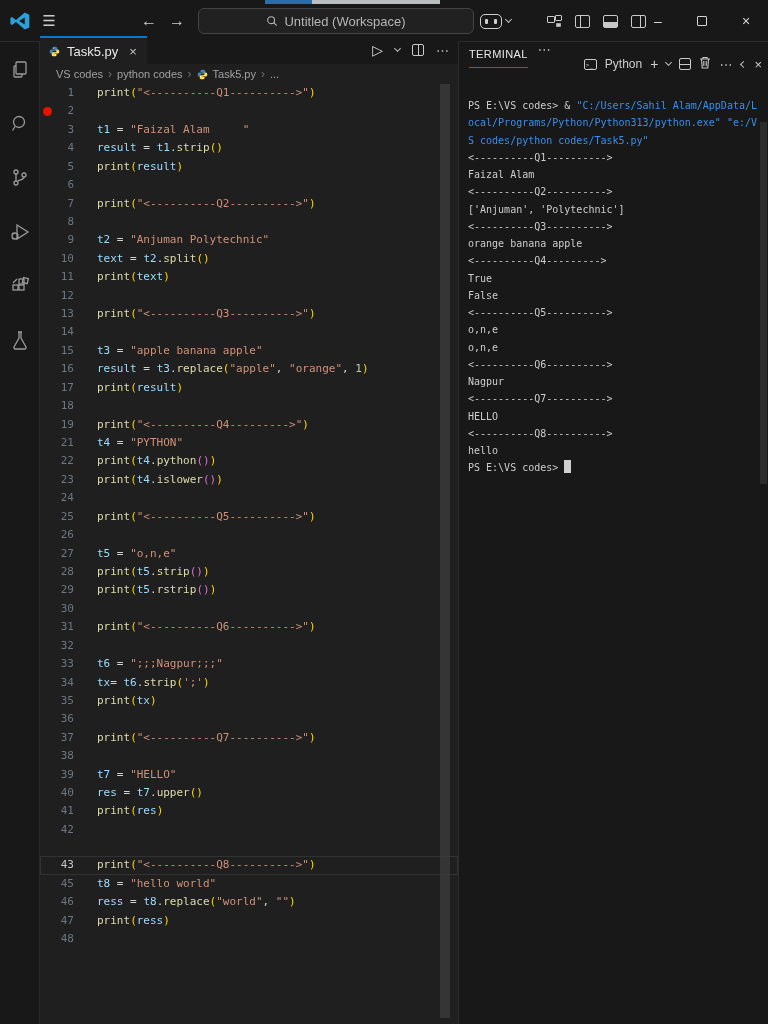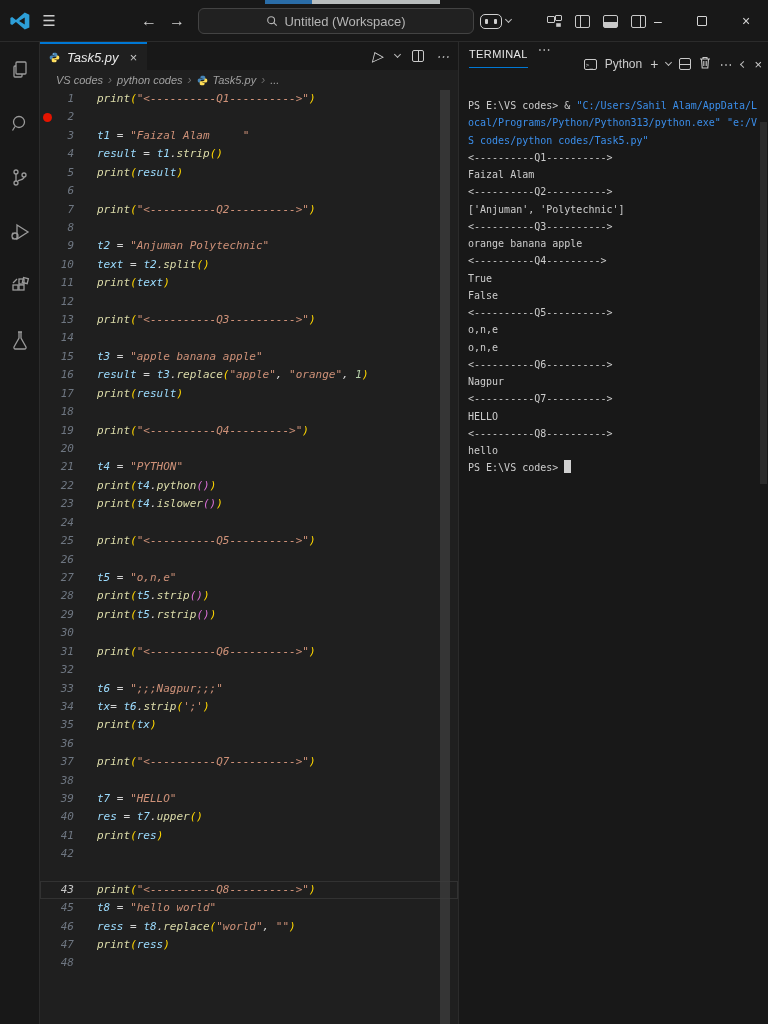--- a/index.html
+++ b/index.html
@@ -38,21 +38,21 @@
   .win-btn{width:44px;height:42px;display:flex;align-items:center;justify-content:center;color:#d4d4d4;font-size:14px;}
   .restore{width:10px;height:10px;border:1.2px solid #d4d4d4;border-radius:1px;position:relative;background:#181818;}
   .restore:before{content:"";position:absolute;left:2px;top:-4px;width:10px;height:10px;border:1.2px solid #d4d4d4;border-radius:1px;z-index:-1;}
   
   .activitybar{position:absolute;left:0;top:42px;width:40px;height:982px;background:#181818;
                border-right:1px solid #2b2b2b;display:flex;flex-direction:column;align-items:center;
                padding-top:16px;gap:30px;}
   .ab-icon{width:24px;height:24px;display:flex;align-items:center;justify-content:center;}
   .ab-icon svg{stroke:#9a9a9a;fill:none;stroke-width:1.3;}
   
-  .editor-group{position:absolute;left:40px;top:42px;width:418px;height:982px;background:#1f1f1f;font-style:italic;}
+  .editor-group{position:absolute;left:40px;top:36px;width:418px;height:982px;background:#1f1f1f;}
   .tabbar{position:absolute;left:0;top:0;width:418px;height:28px;background:#181818;display:flex;}
   .tab{height:28px;background:#1f1f1f;border-top:2px solid #0078d4;display:flex;align-items:center;
        padding:0 10px 0 9px;gap:7px;font-size:13px;color:#e8e8e8;}
   .tab .close{color:#c5c5c5;font-size:13px;margin-left:4px;}
   .editor-actions{position:absolute;right:8px;top:0;height:28px;display:flex;align-items:center;gap:12px;color:#cccccc;}
   .run-tri{font-size:14px;color:#d7d7d7;}
   .split-box{width:12px;height:12px;border:1.2px solid #c9c9c9;border-radius:2px;position:relative;}
   .split-box:before{content:"";position:absolute;left:5px;top:0;height:100%;border-left:1.2px solid #c9c9c9;}
   .split-box.horiz:before{left:0;top:5px;width:100%;height:0;border-left:none;border-top:1.2px solid #c9c9c9;}
   .dots{font-size:13px;color:#cccccc;letter-spacing:1px;}
@@ -227,21 +227,20 @@
         <div class="code-row"><span class="bp"></span><span class="ln">10</span><span class="codetxt"><span class="tk-var">text</span><span class="tk-op"> = </span><span class="tk-var">t2</span><span class="tk-op">.</span><span class="tk-fn">split</span><span class="tk-b1">()</span></span></div>
         <div class="code-row"><span class="bp"></span><span class="ln">11</span><span class="codetxt"><span class="tk-fn">print</span><span class="tk-b1">(</span><span class="tk-var">text</span><span class="tk-b1">)</span></span></div>
         <div class="code-row"><span class="bp"></span><span class="ln">12</span><span class="codetxt"></span></div>
         <div class="code-row"><span class="bp"></span><span class="ln">13</span><span class="codetxt"><span class="tk-fn">print</span><span class="tk-b1">(</span><span class="tk-str">"&lt;----------Q3----------&gt;"</span><span class="tk-b1">)</span></span></div>
         <div class="code-row"><span class="bp"></span><span class="ln">14</span><span class="codetxt"></span></div>
         <div class="code-row"><span class="bp"></span><span class="ln">15</span><span class="codetxt"><span class="tk-var">t3</span><span class="tk-op"> = </span><span class="tk-str">"apple banana apple"</span></span></div>
         <div class="code-row"><span class="bp"></span><span class="ln">16</span><span class="codetxt"><span class="tk-var">result</span><span class="tk-op"> = </span><span class="tk-var">t3</span><span class="tk-op">.</span><span class="tk-fn">replace</span><span class="tk-b1">(</span><span class="tk-str">"apple"</span><span class="tk-op">, </span><span class="tk-str">"orange"</span><span class="tk-op">, </span><span class="tk-num">1</span><span class="tk-b1">)</span></span></div>
         <div class="code-row"><span class="bp"></span><span class="ln">17</span><span class="codetxt"><span class="tk-fn">print</span><span class="tk-b1">(</span><span class="tk-var">result</span><span class="tk-b1">)</span></span></div>
         <div class="code-row"><span class="bp"></span><span class="ln">18</span><span class="codetxt"></span></div>
         <div class="code-row"><span class="bp"></span><span class="ln">19</span><span class="codetxt"><span class="tk-fn">print</span><span class="tk-b1">(</span><span class="tk-str">"&lt;----------Q4---------&gt;"</span><span class="tk-b1">)</span></span></div>
-        <div class="code-row"><span class="bp"></span><span class="ln">20</span><span class="codetxt"></span></div>
         <div class="code-row"><span class="bp"></span><span class="ln">21</span><span class="codetxt"><span class="tk-var">t4</span><span class="tk-op"> = </span><span class="tk-str">"PYTHON"</span></span></div>
         <div class="code-row"><span class="bp"></span><span class="ln">22</span><span class="codetxt"><span class="tk-fn">print</span><span class="tk-b1">(</span><span class="tk-var">t4</span><span class="tk-op">.</span><span class="tk-fn">python</span><span class="tk-b2">()</span><span class="tk-b1">)</span></span></div>
         <div class="code-row"><span class="bp"></span><span class="ln">23</span><span class="codetxt"><span class="tk-fn">print</span><span class="tk-b1">(</span><span class="tk-var">t4</span><span class="tk-op">.</span><span class="tk-fn">islower</span><span class="tk-b2">()</span><span class="tk-b1">)</span></span></div>
         <div class="code-row"><span class="bp"></span><span class="ln">24</span><span class="codetxt"></span></div>
         <div class="code-row"><span class="bp"></span><span class="ln">25</span><span class="codetxt"><span class="tk-fn">print</span><span class="tk-b1">(</span><span class="tk-str">"&lt;----------Q5----------&gt;"</span><span class="tk-b1">)</span></span></div>
         <div class="code-row"><span class="bp"></span><span class="ln">26</span><span class="codetxt"></span></div>
         <div class="code-row"><span class="bp"></span><span class="ln">27</span><span class="codetxt"><span class="tk-var">t5</span><span class="tk-op"> = </span><span class="tk-str">"o,n,e"</span></span></div>
         <div class="code-row"><span class="bp"></span><span class="ln">28</span><span class="codetxt"><span class="tk-fn">print</span><span class="tk-b1">(</span><span class="tk-var">t5</span><span class="tk-op">.</span><span class="tk-fn">strip</span><span class="tk-b2">()</span><span class="tk-b1">)</span></span></div>
         <div class="code-row"><span class="bp"></span><span class="ln">29</span><span class="codetxt"><span class="tk-fn">print</span><span class="tk-b1">(</span><span class="tk-var">t5</span><span class="tk-op">.</span><span class="tk-fn">rstrip</span><span class="tk-b2">()</span><span class="tk-b1">)</span></span></div>
         <div class="code-row"><span class="bp"></span><span class="ln">30</span><span class="codetxt"></span></div>

